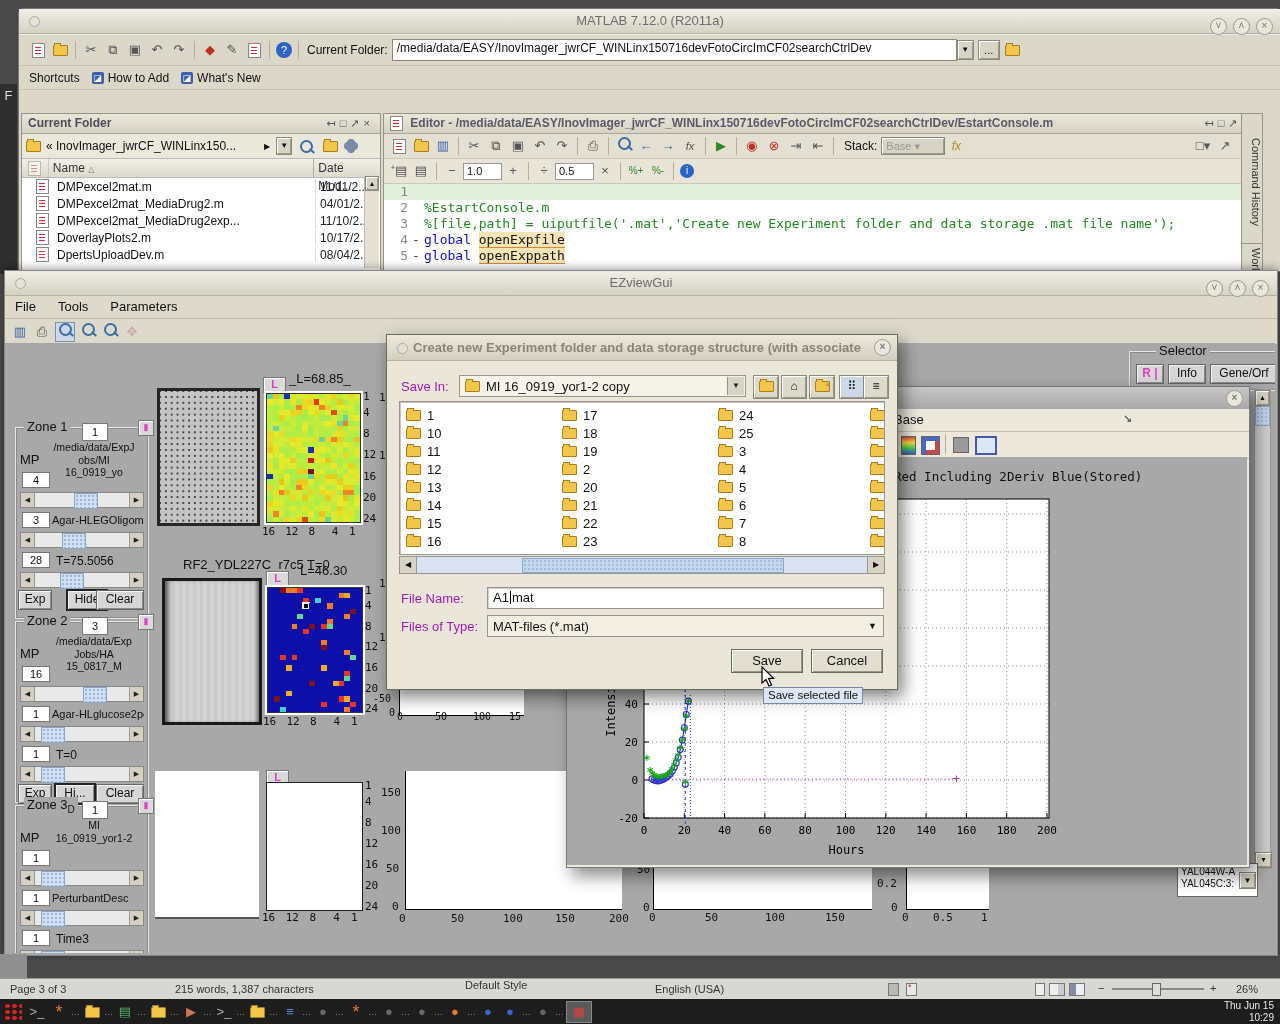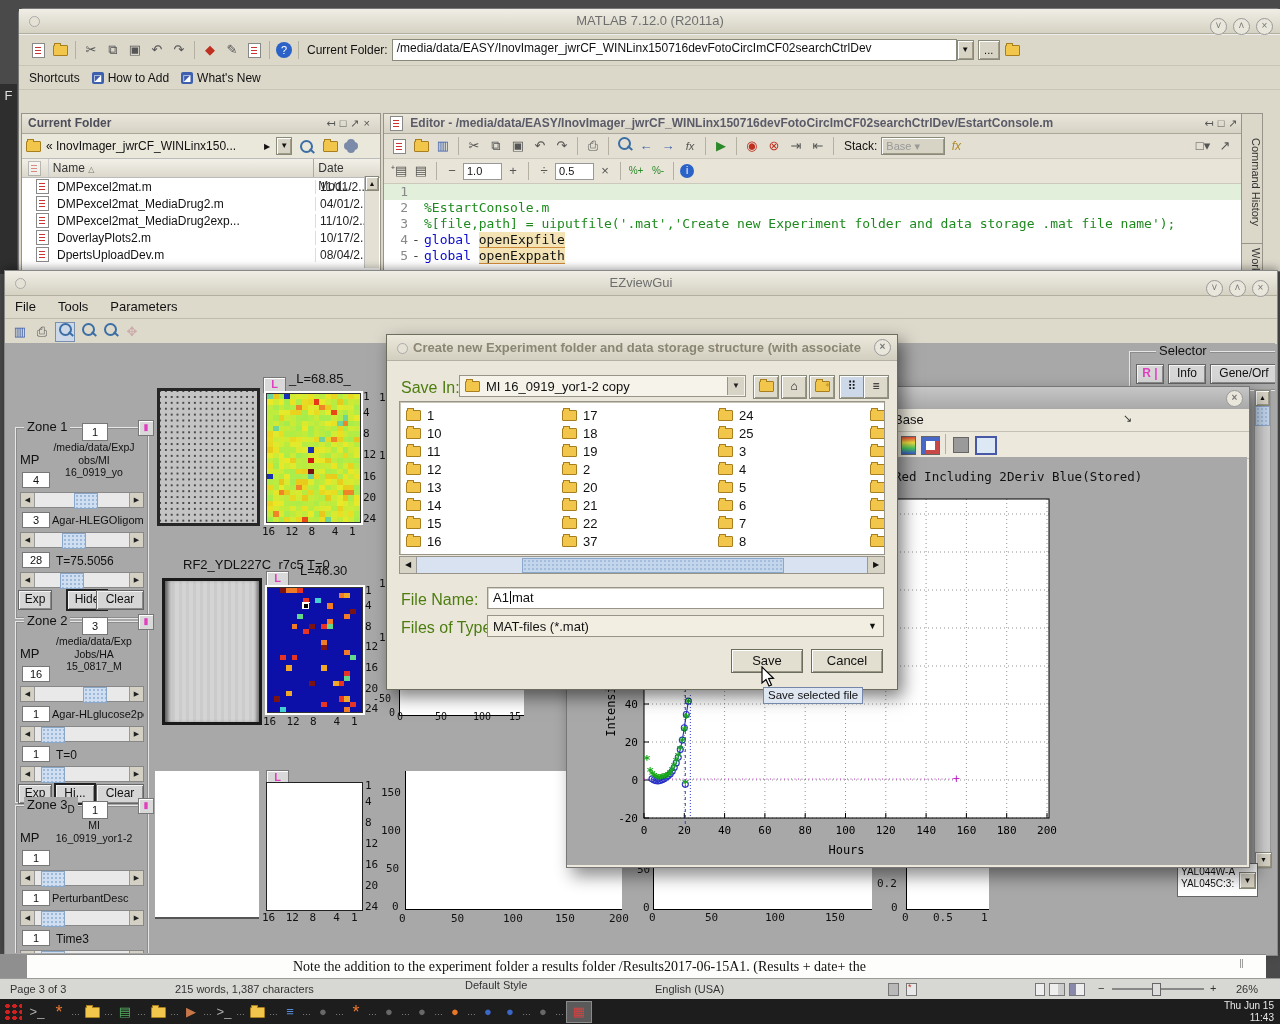--- a/index.html
+++ b/index.html
@@ -89,21 +89,21 @@
           box-shadow:6px 8px 16px rgba(0,0,0,.45);}
   #restitle{height:22px;background:linear-gradient(#c6c6c6,#a9a9a9);position:relative;
             font-size:13px;font-weight:bold;color:#6c6c6c;line-height:22px;padding-left:26px;overflow:hidden;}
   #resbody{position:absolute;left:0;top:70px;width:680px;height:408px;background:#a8a8a8;}
   
   #dialog{left:386px;top:334px;width:510px;height:354px;background:#eae7da;border:1px solid #6d6d5e;
           box-shadow:5px 7px 16px rgba(0,0,0,.5);z-index:40;}
   #dlgtitle{height:25px;background:linear-gradient(#ece9dc,#d2cfc0);border-bottom:1px solid #b5b1a2;
             position:relative;font-size:13px;font-weight:bold;color:#8b8574;line-height:25px;padding-left:26px;
             overflow:hidden;white-space:nowrap;}
-  .dlbl{position:absolute;font-size:16px;color:#4d7c0f;}
+  .dlbl{position:absolute;font-size:13px;color:#a21caf;}
   .dcombo{position:absolute;background:#f6f4ea;border:1px solid #98948a;height:20px;font-size:13px;
           display:flex;align-items:center;padding-left:5px;}
   .dcombo .arrowbox{position:absolute;right:1px;top:1px;bottom:1px;width:16px;background:#d7d3c5;
           border-left:1px solid #98948a;font-size:8px;line-height:18px;text-align:center;color:#222;}
   .dico{position:absolute;width:24px;height:22px;background:#ddd9cb;border:1px solid #8a8a7a;
         box-shadow:inset 1px 1px 0 #fff,inset -1px -1px 0 #9a9786;text-align:center;line-height:20px;font-size:12px;}
   #dfolders{position:absolute;left:12px;top:66px;width:484px;height:152px;background:#fff;
             border:1px solid #98948a;box-shadow:inset 1px 1px 0 #c9c5b5;overflow:hidden;}
   .dfcol{position:absolute;top:4px;}
   .dfitem{height:18px;font-size:13px;display:flex;align-items:center;gap:6px;}
@@ -1519,21 +1519,21 @@
           <div class="dfitem">
             <span class="folder-ic"></span>
             <span>21</span>
           </div>
           <div class="dfitem">
             <span class="folder-ic"></span>
             <span>22</span>
           </div>
           <div class="dfitem">
             <span class="folder-ic"></span>
-            <span>37</span>
+            <span>23</span>
           </div>
         </div>
         <div class="dfcol" style="left: 318px;">
           <div class="dfitem">
             <span class="folder-ic"></span>
             <span>24</span>
           </div>
           <div class="dfitem">
             <span class="folder-ic"></span>
             <span>25</span>
@@ -1611,24 +1611,20 @@
     <span class="dbtn" style="left:344px;top:314px;">Save</span>
     <span class="dbtn" style="left:424px;top:314px;">Cancel</span>
   </div>
 
   <svg class="abs" style="left:760px;top:666px;z-index:70;" width="18" height="22">
     <path d="M2,1 L2,17 L6,13.5 L9,20 L11.5,19 L8.6,12.6 L13.5,12.2 Z" fill="#fff" stroke="#000" stroke-width="1.2"></path>
   </svg>
   <div class="abs" id="tooltip">Save selected file</div>
 
   <div class="abs" style="left:0;top:954px;width:27px;height:24px;background:#8f8f8f;"></div>
-  <div class="abs" id="writerstrip">
-    <div id="writernote">Note the addition to the experiment folder a results folder  /Results2017-06-15A1.  (Results + date+ the</div>
-    <div class="abs" style="right:22px;top:2px;color:#999;font-size:12px;">‖</div>
-  </div>
 
   <div class="abs" id="statusbar">
     <span class="abs" style="left:10px;top:4px;">Page 3 of 3</span>
     <span class="abs" style="left:175px;top:4px;">215 words, 1,387 characters</span>
     <span class="abs" style="left:465px;top:0;">Default Style</span>
     <span class="abs" style="left:655px;top:4px;">English (USA)</span>
     <span class="abs" style="left:888px;top:4px;width:9px;height:11px;background:#b8b8b8;border:1px solid #777;"></span>
     <span class="abs" style="left:906px;top:4px;width:9px;height:11px;background:#e8e8e8;border:1px solid #777;">
         <span style="color:#c03020;font-size:9px;position:absolute;left:1px;top:-2px;">*</span>
       </span>
@@ -1674,17 +1670,17 @@
         <span class="tbsep">…</span>
         <span class="tbitem" style="color: rgb(58, 104, 200);">●</span>
         <span class="tbitem" style="color: rgb(58, 104, 200);">●</span>
         <span class="tbsep">…</span>
         <span class="tbitem" style="color: rgb(104, 104, 104);">●</span>
         <span class="tbsep">…</span>
         <span class="tbitem" style="color: rgb(216, 64, 64); background: rgb(90, 90, 90); border: 1px solid rgb(138, 138, 138); width: 24px;">▦</span>
       </span>
     <span id="clock">
       <div>Thu Jun 15</div>
-        <div style="margin-top:2px;">11:43</div>
+        <div style="margin-top:2px;">10:29</div>
     </span>
   </div>
 
 </div>
 
 </body></html>

